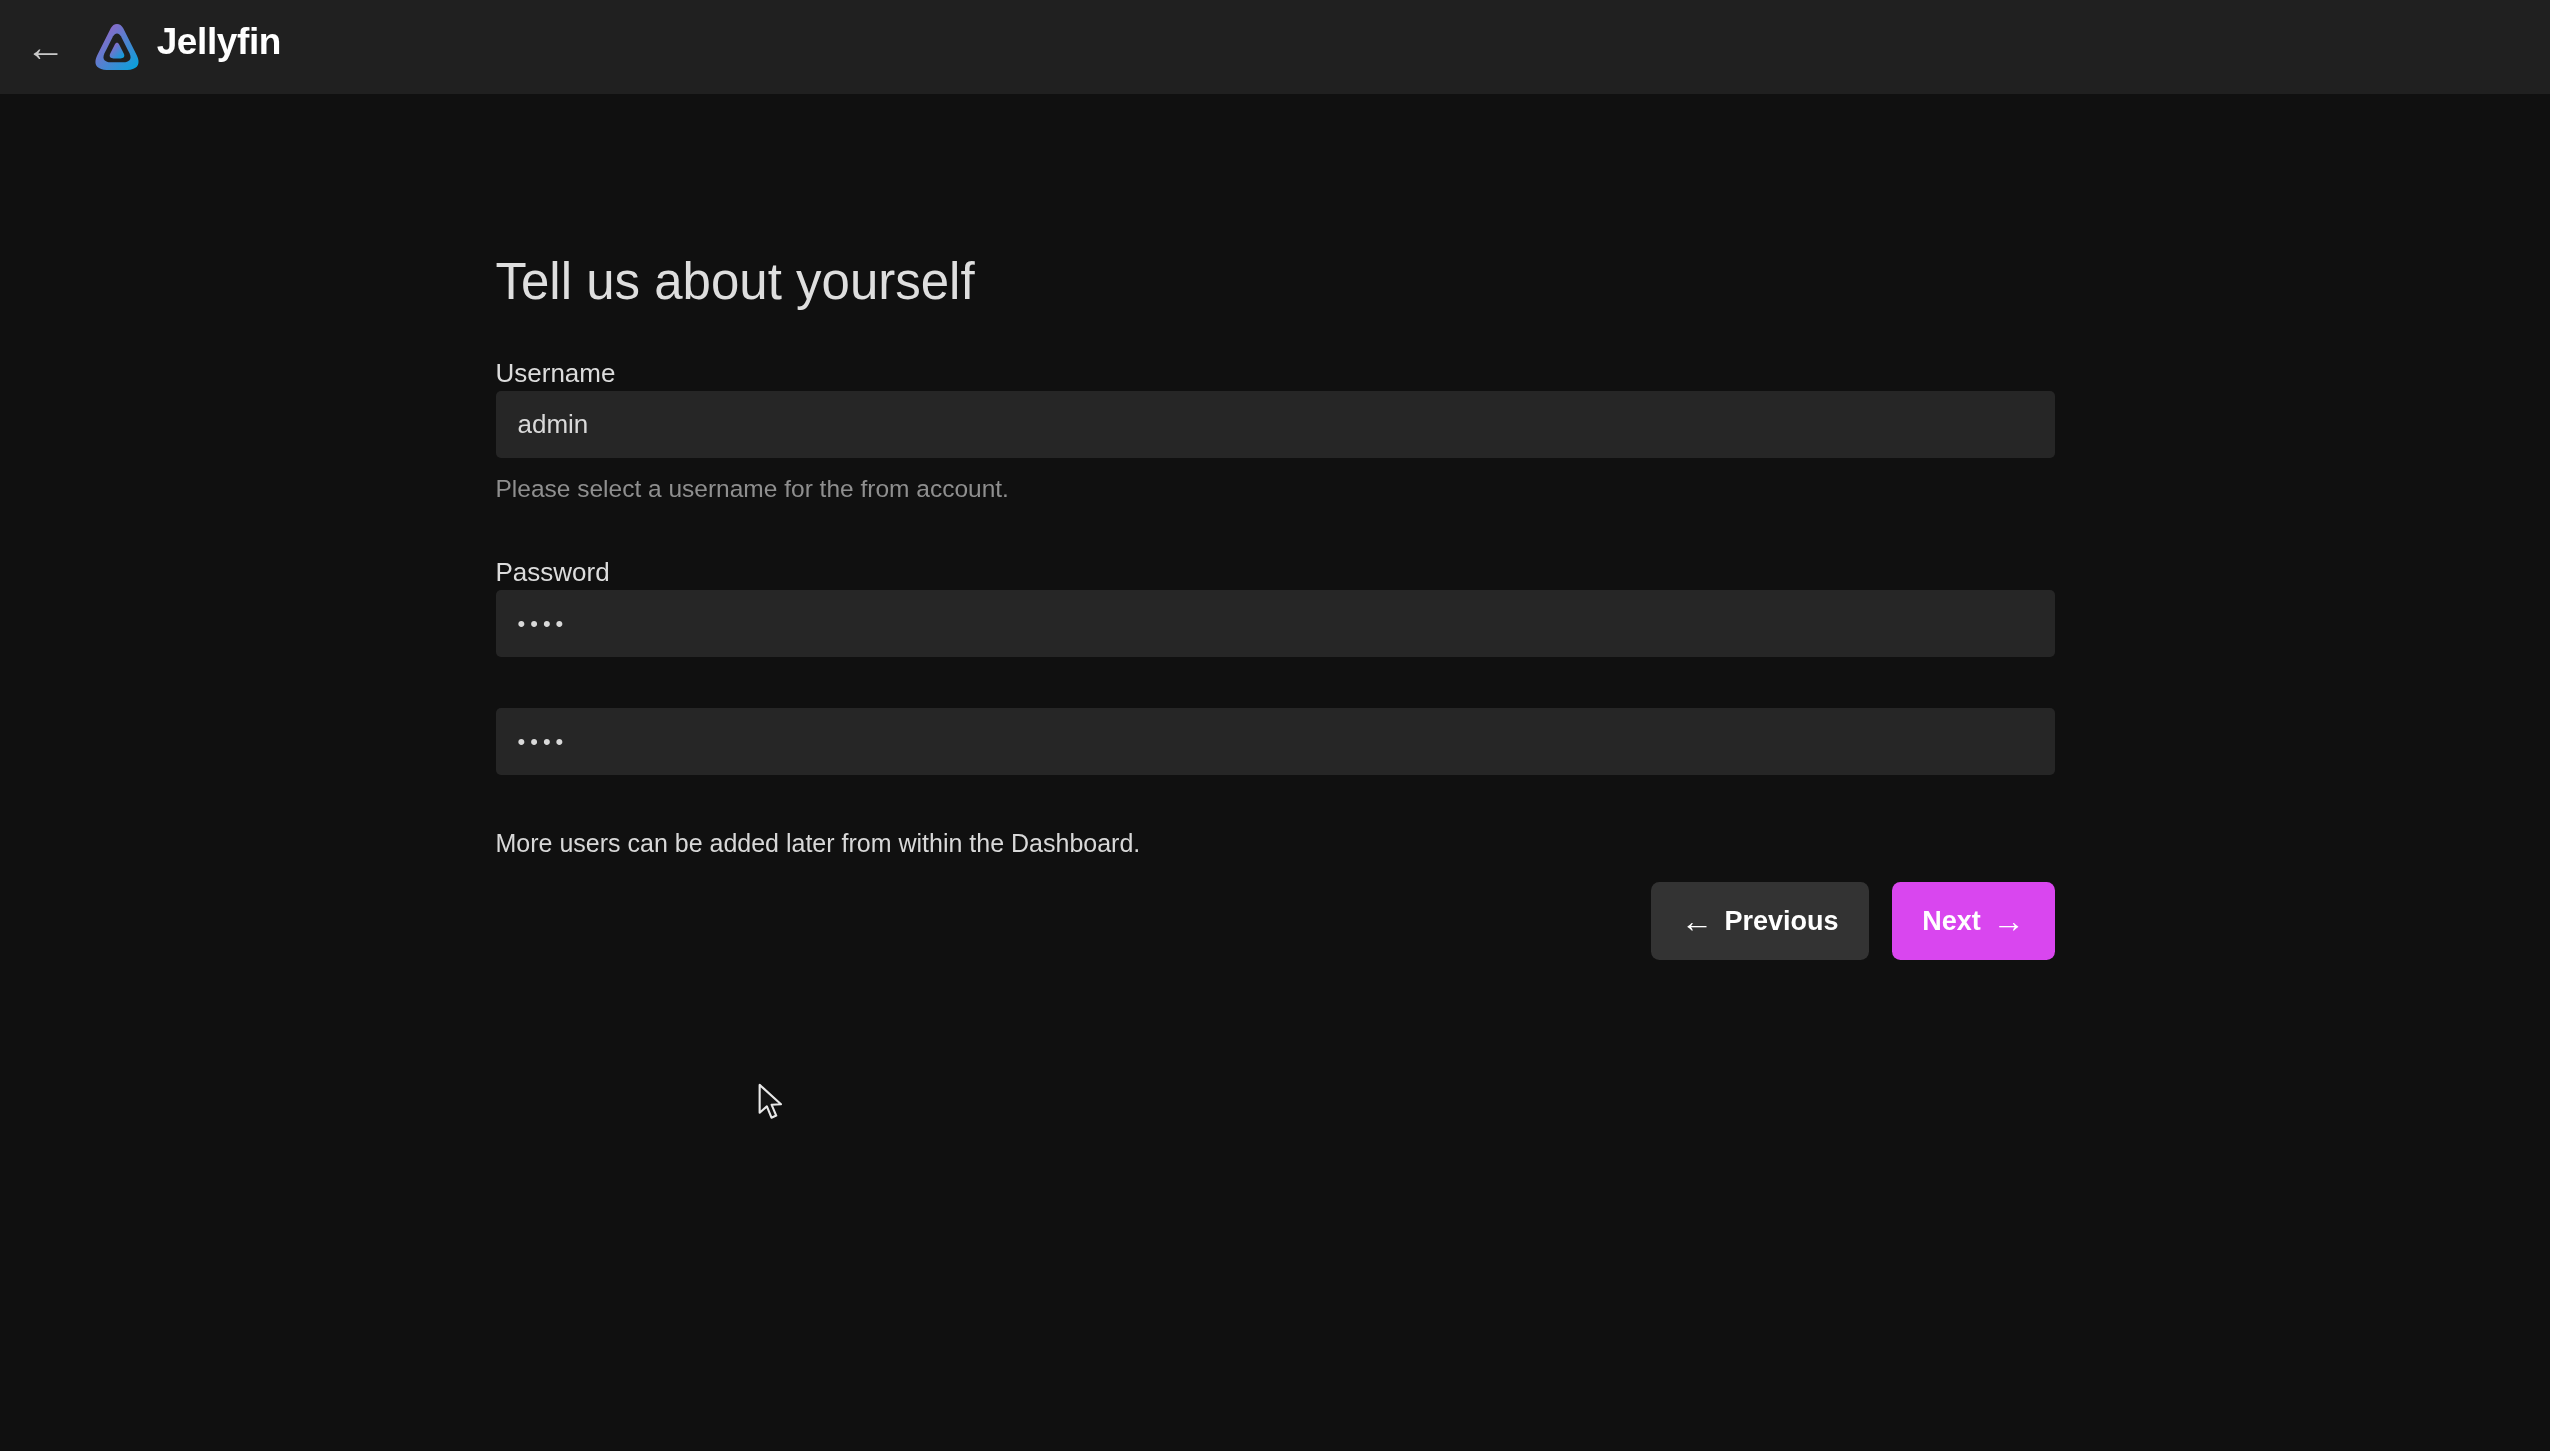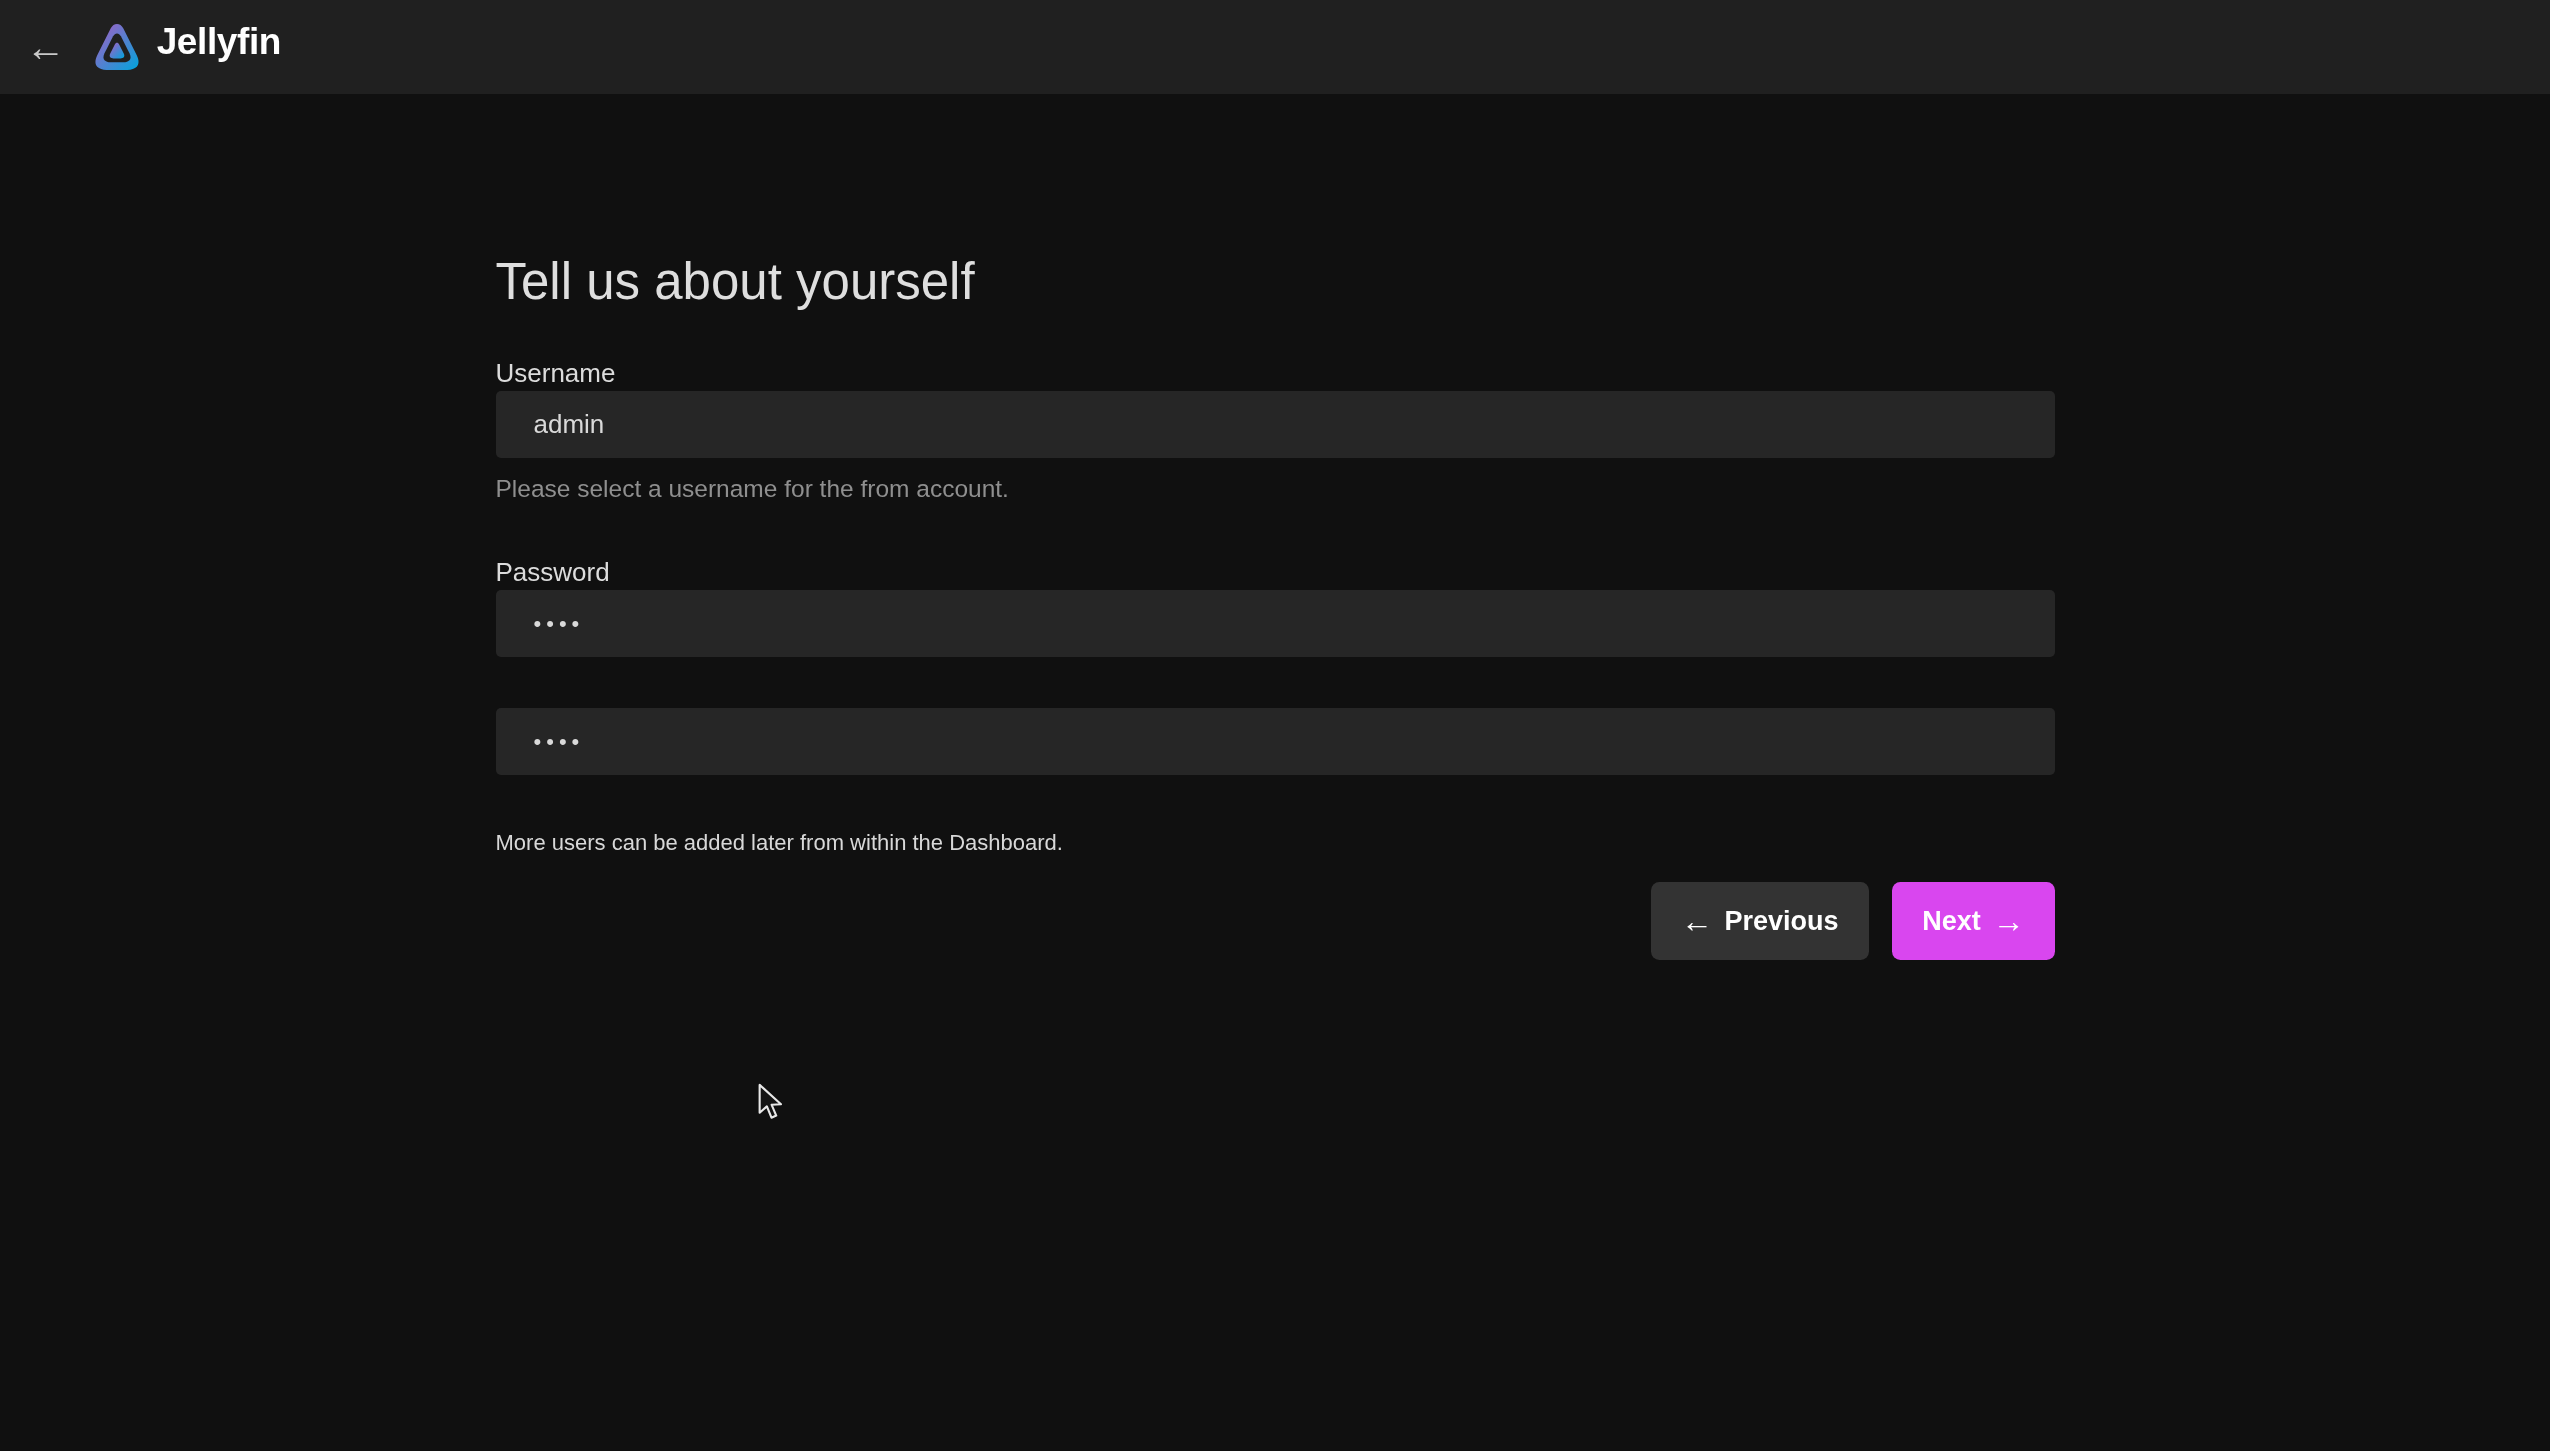--- a/index.html
+++ b/index.html
@@ -73,36 +73,36 @@
   }
   .field-input {
     display: block;
     width: 100%;
     height: 67px;
     background: #262626;
     border: none;
     border-radius: 5px;
     color: #d9d9d9;
     font-size: 26px;
-    padding: 0 38px;
+    padding: 0 22px;
     font-family: "Liberation Sans", sans-serif;
     outline: none;
   }
   .field-input.password {
     font-size: 22px;
     letter-spacing: 5px;
   }
   .field-help {
     font-size: 24.5px;
     color: #8f8f8f;
     line-height: 34px;
     margin: 13.5px 0 0 0;
   }
   .page-note {
-    font-size: 22px;
+    font-size: 25px;
     color: #d8d8d8;
     line-height: 34px;
     margin: 0 0 22px 0;
   }
 
   
   .button-row {
     display: flex;
     justify-content: flex-end;
     gap: 23.6px;

